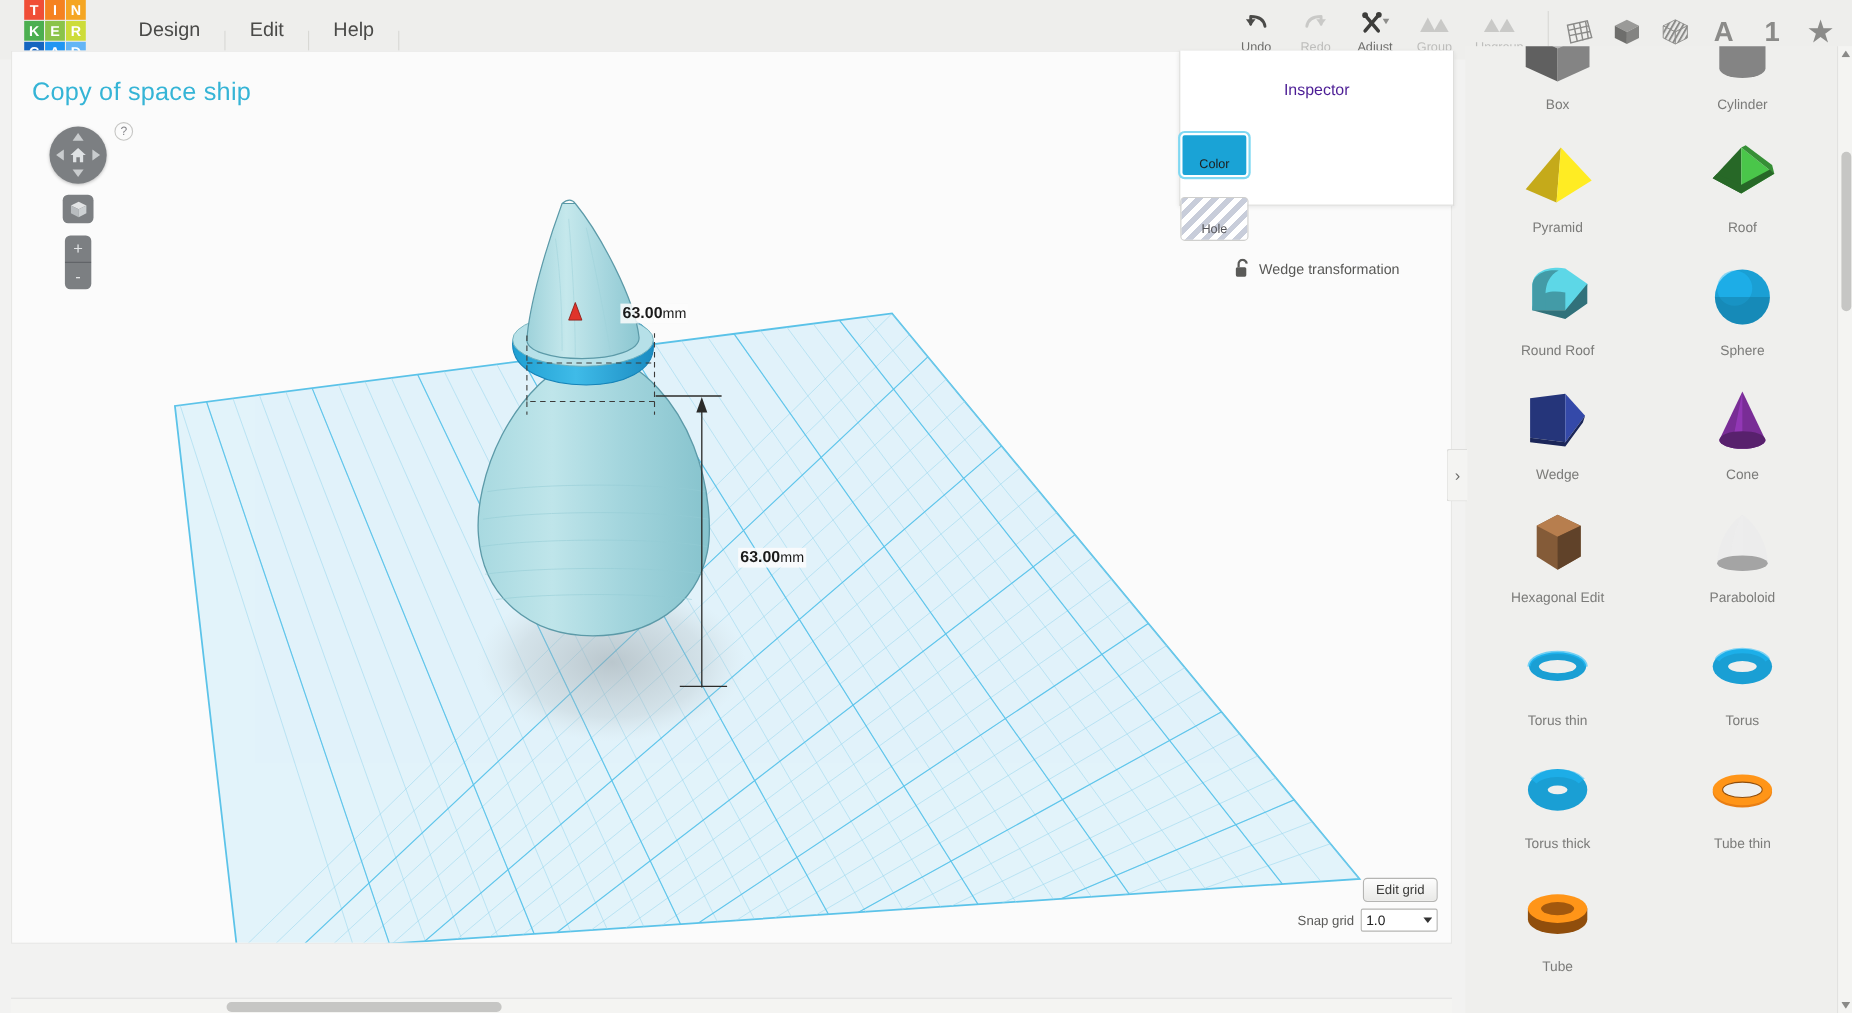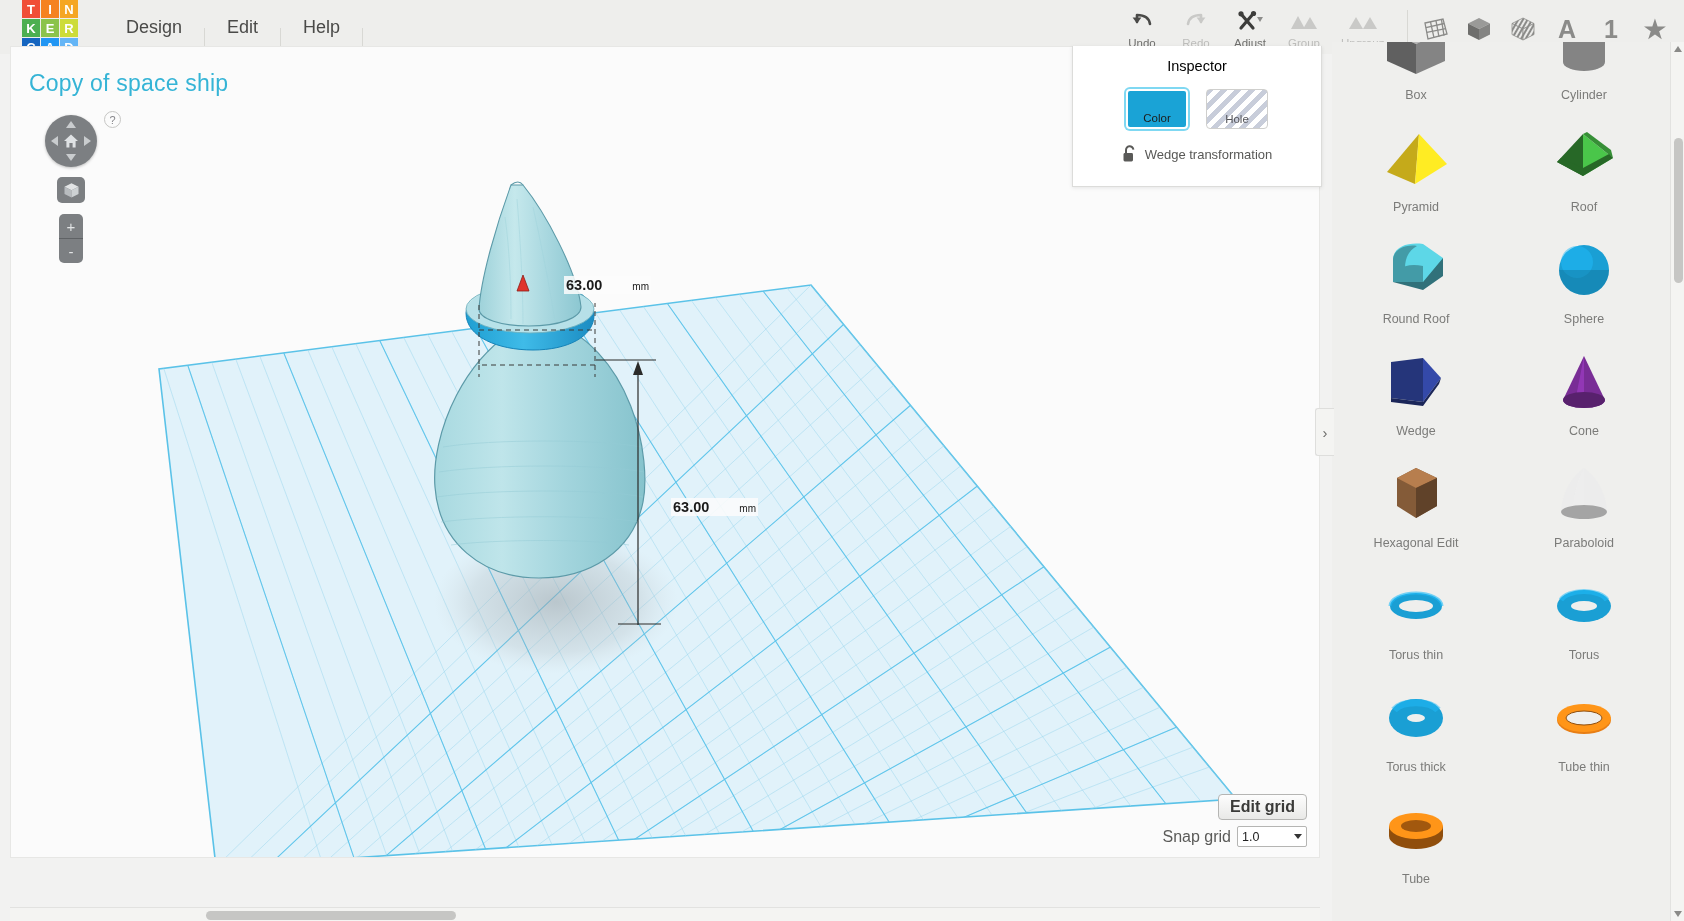--- a/index.html
+++ b/index.html
@@ -92,46 +92,46 @@
     color:#e2e4e5; font-size:15px; cursor:pointer; line-height:1;
   }
   .zoombtn-sep { height:1px; background:#5f6265; }
 
   
   .scene { position:absolute; inset:0; }
   .dimlabel {
     position:absolute; font-weight:bold; font-size:14.5px; color:#1a1a1a;
     background:rgba(251,251,251,0.86); padding:1px 2px; white-space:nowrap;
   }
-  .dimlabel .unit { font-weight:normal; font-size:10px;padding-left:30px; }
+  .dimlabel .unit { font-weight:normal; font-size:13px; }
 
   
   .gridctl { position:absolute; right:12px; bottom:10px; text-align:right; }
   .editgrid {
-    display:inline-block; font-size:16px; padding:3px 11px; border-radius:4px;
+    display:inline-block; font-size:12px; padding:3px 11px; border-radius:4px;
     border:1px solid #b5b5b3; background:linear-gradient(#fdfdfd,#e9e9e7); color:#3a3a38;
-    cursor:pointer; margin-bottom:6px;font-weight:bold;
+    cursor:pointer; margin-bottom:6px;
   }
   .snaprow { display:flex; align-items:center; justify-content:flex-end; gap:6px; }
-  .snaplabel { font-size:16px; color:#5a5a58; }
+  .snaplabel { font-size:12px; color:#5a5a58; }
   .snapsel {
     width:70px; height:21px; font-size:12.5px; color:#222; background:#fff;
     border:1px solid #b5b5b3; border-radius:2px; padding:0 4px;
     display:flex; align-items:center; justify-content:space-between; cursor:pointer;
   }
   .snapsel .caret { border-left:4px solid transparent; border-right:4px solid transparent; border-top:5px solid #333; }
 
   
   .inspector {
     position:absolute; left:1072px; top:46px; width:250px; height:141px;
     background:#ffffff; border:1px solid #dcdcda; border-top:none;
     box-shadow:0 1px 4px rgba(0,0,0,0.09);
   }
-  .insp-title { text-align:center; font-size:14.5px; color:#000000; padding-top:12px; }
-  .insp-swatches { display:flex; justify-content:center; gap:18px; margin-top:15px; position:relative; }
+  .insp-title { text-align:center; font-size:14.5px; color:#4c1d95; padding-top:28px; }
+  .insp-swatches { display:flex; justify-content:center; gap:18px; margin-top:31px; position:relative;flex-direction:column; }
   .swatch-wrap { width:62px; }
   .swatch {
     height:40px; border-radius:4px; position:relative;
     display:flex; align-items:flex-end; justify-content:center;
     font-size:11.5px; color:#1d1d1b; padding-bottom:3px; cursor:pointer;
   }
   .swatch.color { background:#1aa3d6; border:2px solid #fff; box-shadow:0 0 0 2px #7fd8f2; }
   .swatch.hole {
     border:1px solid #cfcfcd; background:repeating-linear-gradient(-45deg,#fff 0 5px,#c8cdda 5px 10px);
     color:#55555a;

